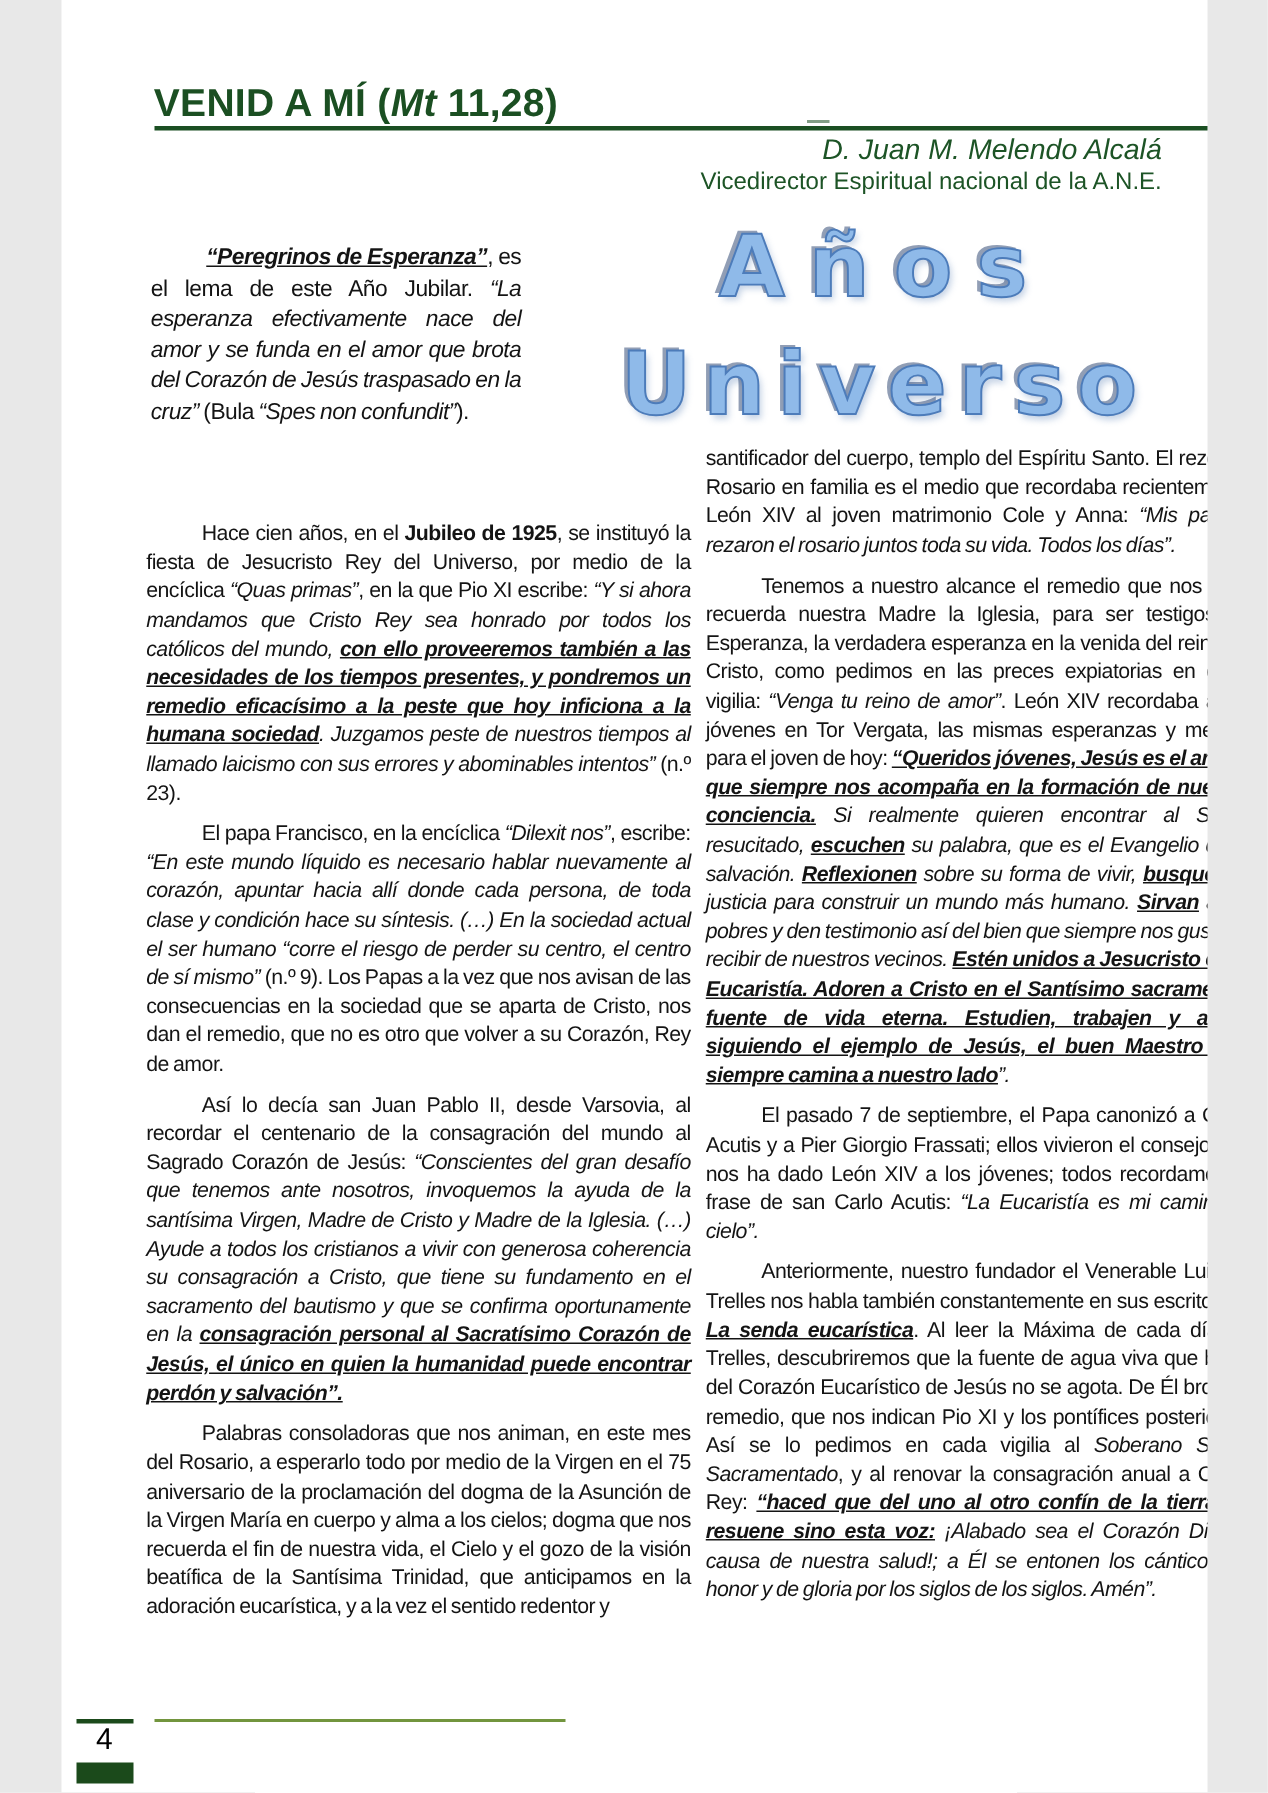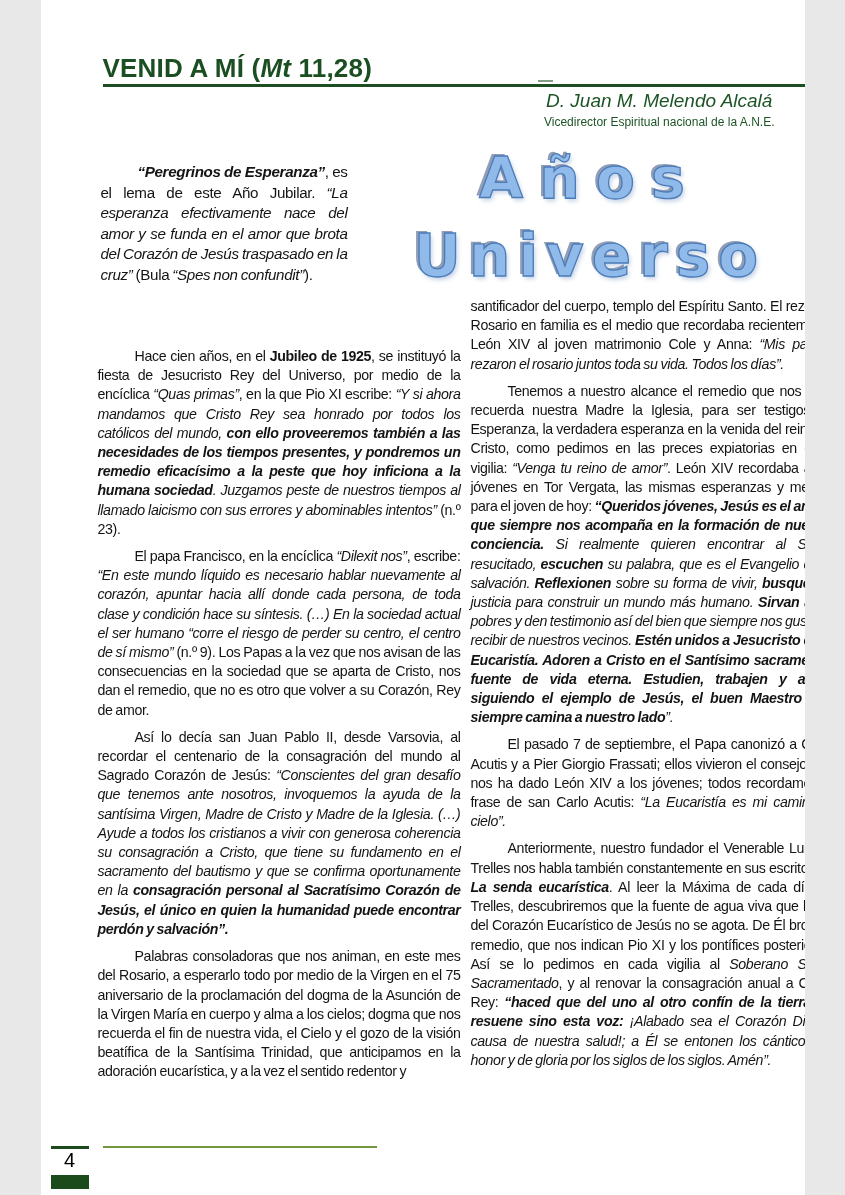--- a/index.html
+++ b/index.html
@@ -10,22 +10,22 @@
   
   .title{
     position:absolute;left:62px;top:53px;
     font-size:26px;font-weight:bold;color:#1b4f22;letter-spacing:.2px;
     white-space:nowrap;
   }
   .title .it{font-style:italic;}
   .title-underline{position:absolute;left:62px;top:84px;width:750px;height:3px;background:#1b4f22;}
   .title-blip{position:absolute;left:497px;top:80px;width:15px;height:2px;background:#1b4f22;opacity:.55;}
   .byline{position:absolute;right:30px;top:90px;text-align:right;color:#1d5426;}
-  .byline-name{font-size:19px;font-style:italic;line-height:22px;text-align:center;}
-  .byline-role{font-size:12px;line-height:20px;}
+  .byline-name{font-size:19px;font-style:italic;line-height:22px;}
+  .byline-role{font-size:16px;line-height:20px;}
   
   .art{position:absolute;left:282px;top:150px;width:535px;text-align:center;pointer-events:none;}
   .art-line{
     font-family:"DejaVu Sans", sans-serif;font-weight:bold;color:#8fbae9;
     -webkit-text-stroke:1.3px #4d7cba;
     text-shadow:-3px -2px 0 rgba(36,61,107,.50), 2px 3px 4px rgba(130,160,200,.45);
     line-height:1;white-space:nowrap;
   }
   .art-line1{font-size:57px;letter-spacing:16px;margin-bottom:20px;}
   .art-line2{font-size:58px;letter-spacing:8px;}
@@ -35,21 +35,21 @@
   .col-right{position:absolute;left:430px;top:297px;width:363px;}
   .body-p{
     margin:0 0 8px 0;text-align:justify;color:#141414;
     font-size:14.2px;line-height:19.2px;letter-spacing:-.35px;word-spacing:-.8px;
   }
   .intro .body-p{font-size:15.2px;line-height:20.6px;}
   .body-p.indent{text-indent:37px;}
   .run-r{font-weight:normal;font-style:normal;}
   .run-b{font-weight:bold;}
   .run-i{font-style:italic;margin-top:36px;}
-  .run-bi{font-weight:bold;font-style:italic;}
+  .run-bi{font-weight:bold;font-style:italic;text-decoration:underline;}
   
   .pageno-line{position:absolute;left:10px;top:1146px;width:38px;height:3px;background:#1b4a1b;}
   .pageno{position:absolute;left:10px;top:1149px;width:38px;text-align:center;font-size:20px;color:#000;}
   .pageno-block{position:absolute;left:10px;top:1175px;width:38px;height:14px;background:#1b4a1b;}
   .footer-rule{position:absolute;left:62px;top:1146px;width:274px;height:2px;background:#72953e;}
   .footer-text{position:absolute;left:70px;top:1200px;font-size:15.5px;font-weight:bold;color:#2e611f;}
 </style>
 </head>
 <body>
 

